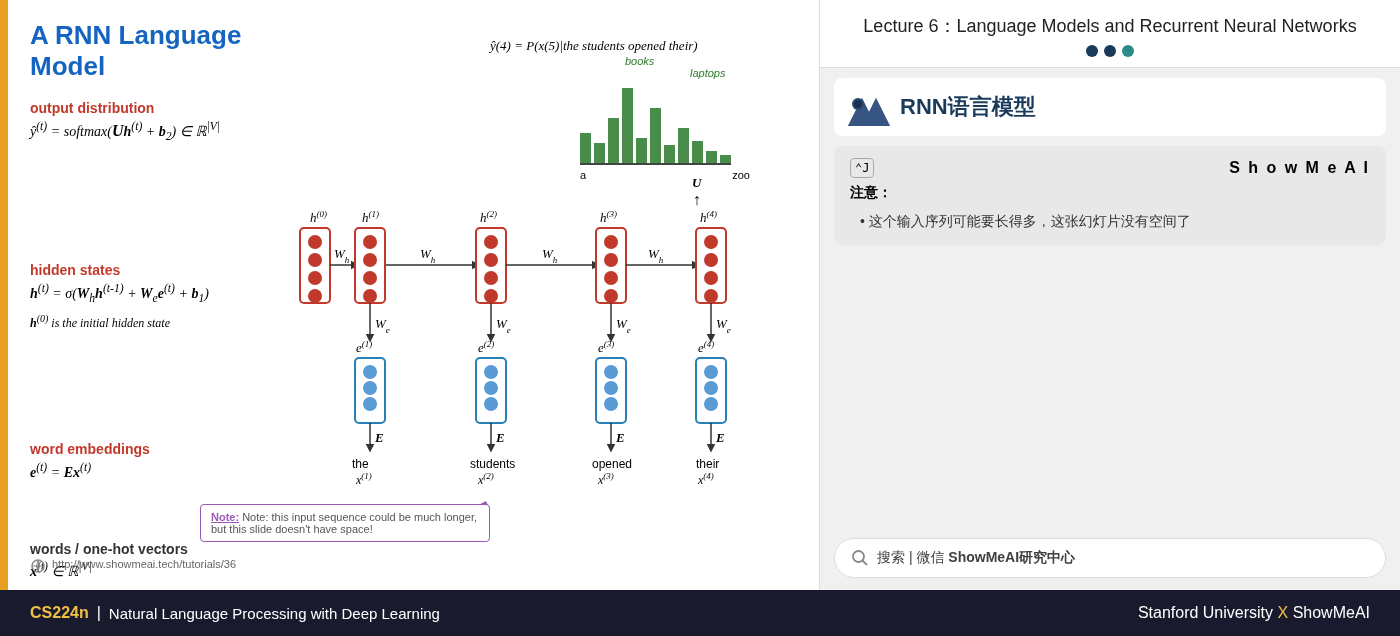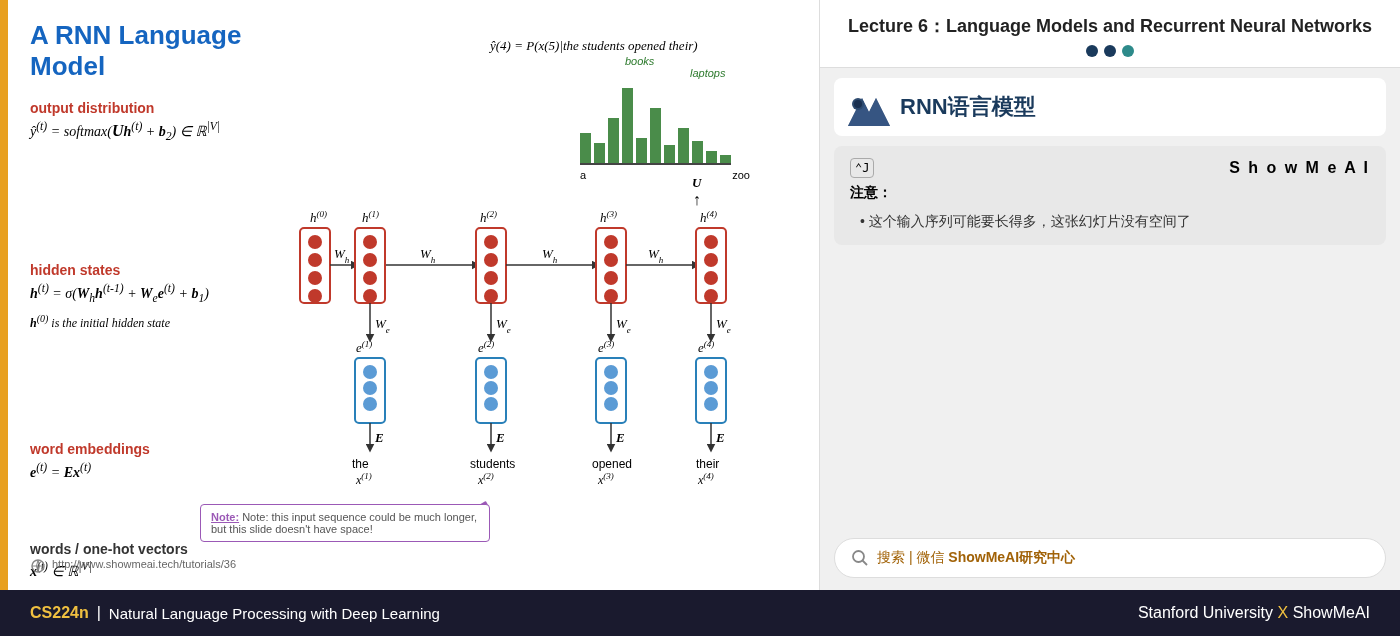--- a/index.html
+++ b/index.html
@@ -16,37 +16,37 @@
 
     .output-dist { margin-bottom: 3px; }
     .hidden-states { margin-bottom: 20px; }
     .word-embeddings { margin-bottom: 20px; }
     .words-section { margin-bottom: 10px; }
 
     
     .right-panel { flex: 1; background: #f0f0f0; display: flex; flex-direction: column; padding: 0; }
 
     .right-header { background: #fff; padding: 14px 20px 10px; border-bottom: 1px solid #ddd; }
-    .lecture-title { font-size: 18px; font-weight: bold; color: #222; line-height: 1.4; text-align: center; }
+    .lecture-title { font-size: 18px; font-weight: normal; color: #222; line-height: 1.4; text-align: center; }
     .lecture-dots { display: flex; gap: 6px; justify-content: center; margin-top: 6px; }
     .dot { width: 12px; height: 12px; border-radius: 50%; background: #1a3a5c; }
     .dot.teal { background: #2d8a8a; }
 
     .rnn-card { background: #fff; margin: 10px 14px; border-radius: 8px; padding: 10px 14px; display: flex; align-items: center; gap: 10px; }
     .rnn-label { font-size: 22px; font-weight: bold; color: #1a3a5c; }
 
     .note-card { background: #e8e8e8; margin: 0 14px; border-radius: 8px; padding: 12px 16px; }
     .note-card-header { display: flex; align-items: center; gap: 8px; margin-bottom: 6px; }
     .showmeai-label { color: #000000; font-size: 16px; font-weight: bold; letter-spacing: 2px; text-align: right; flex: 1; }
     .note-title { font-size: 14px; font-weight: bold; color: #000000; margin-bottom: 8px; }
     .note-content { font-size: 14px; color: #333; line-height: 1.6; }
     .bullet { margin-left: 10px; }
 
     .search-bar { margin: 12px 14px; background: #fff; border: 1px solid #ddd; border-radius: 24px; padding: 10px 16px; display: flex; align-items: center; gap: 8px; }
-    .search-text { font-size: 14px; color: #a16207; }
+    .search-text { font-size: 14px; color: #404040; }
     .search-bold { font-weight: bold; }
 
     
     .bottom-bar { background: #1a1a2e; color: #f0c040; height: 46px; display: flex; align-items: center; justify-content: space-between; padding: 0 30px; font-size: 16px; }
     .bottom-left { display: flex; align-items: center; gap: 8px; }
     .cs224n { color: #f0c040; font-weight: bold; }
     .bottom-desc { color: #fff; font-size: 15px; }
     .bottom-right { color: #fff; font-size: 16px; }
     .bottom-right span.x { color: #f0c040; }
 

